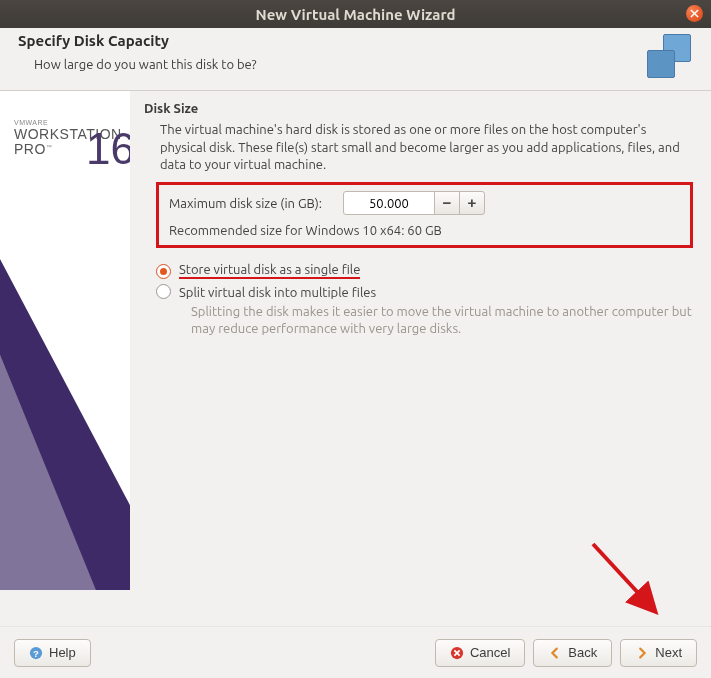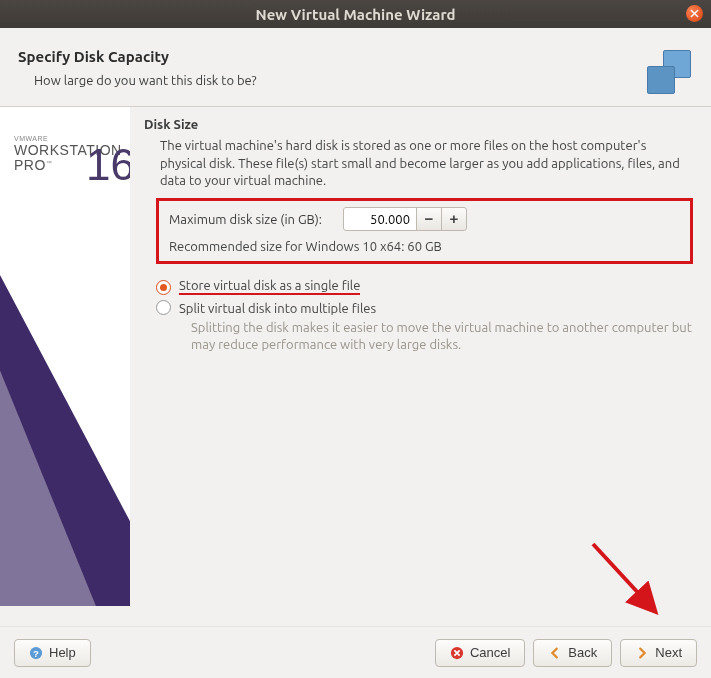--- a/index.html
+++ b/index.html
@@ -29,21 +29,21 @@
   right: 8px;
   top: 5px;
   width: 17px;
   height: 17px;
   border-radius: 50%;
   background: radial-gradient(circle at 30% 30%, #f97e4e, #d94412);
   display: flex; align-items:center; justify-content:center;
 }
 .titlebar .close svg { width:9px; height:9px; }
 .header {
-  padding: 20px 18px 10px 18px;
+  padding: 4px 18px 10px 18px;
   display: flex;
   align-items: flex-start;
   justify-content: space-between;
 }
 .header h1 { font-size: 15px; font-weight: bold; color:#2c2c2c; }
 .header .sub { margin-top: 8px; margin-left: 16px; font-size: 13px; color:#3c3c3c;}
 .header-icon { width:48px; height:48px; position:relative; }
 .header-icon .sq { position:absolute; width:28px; height:28px; background:#6fa8d6; border:1px solid #4a7ba8; border-radius:2px; }
 .header-icon .sq1 { top:2px; right:2px; }
 .header-icon .sq2 { bottom:2px; left:2px; background:#5c94c4; }
@@ -93,22 +93,22 @@
 .desc { font-size:13px; color:#444; line-height:1.35; margin-left:16px; margin-bottom:8px;}
 .boxed {
   border: 3px solid #d4151a;
   padding: 6px 10px 8px 10px;
   margin-left:12px;
   margin-bottom:14px;
 }
 .row-size { display:flex; align-items:center; gap:21px; margin-bottom:8px;}
 .spinbox { display:flex; align-items:center; }
 .spinbox input {
-  width:74px; height:24px; border:1px solid #bfb9b0; background:#fff;
-  font-size:13px; padding:0 6px; text-align:right; font-family:inherit;
+  width:92px; height:24px; border:1px solid #bfb9b0; background:#fff;
+  font-size:13px; padding:0 6px; text-align:center; font-family:inherit;
   border-radius:3px 0 0 3px;
 }
 .spinbox button {
   width:26px; height:24px; border:1px solid #bfb9b0; background:linear-gradient(#fcfbfa,#eae7e2);
   font-size:15px; line-height:1; cursor:pointer; color:#444; font-weight:bold;
   margin-left:-1px;
 }
 .spinbox button:last-child{ border-radius:0 3px 3px 0;}
 .rec { font-size:13px; color:#444;}
 .radios { margin-left:12px; }

